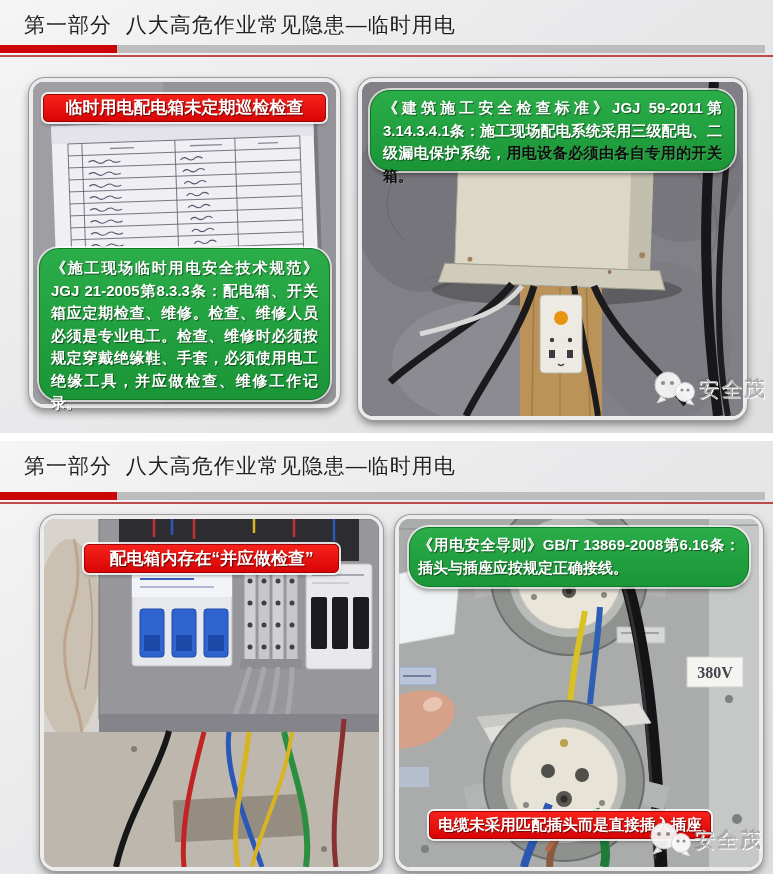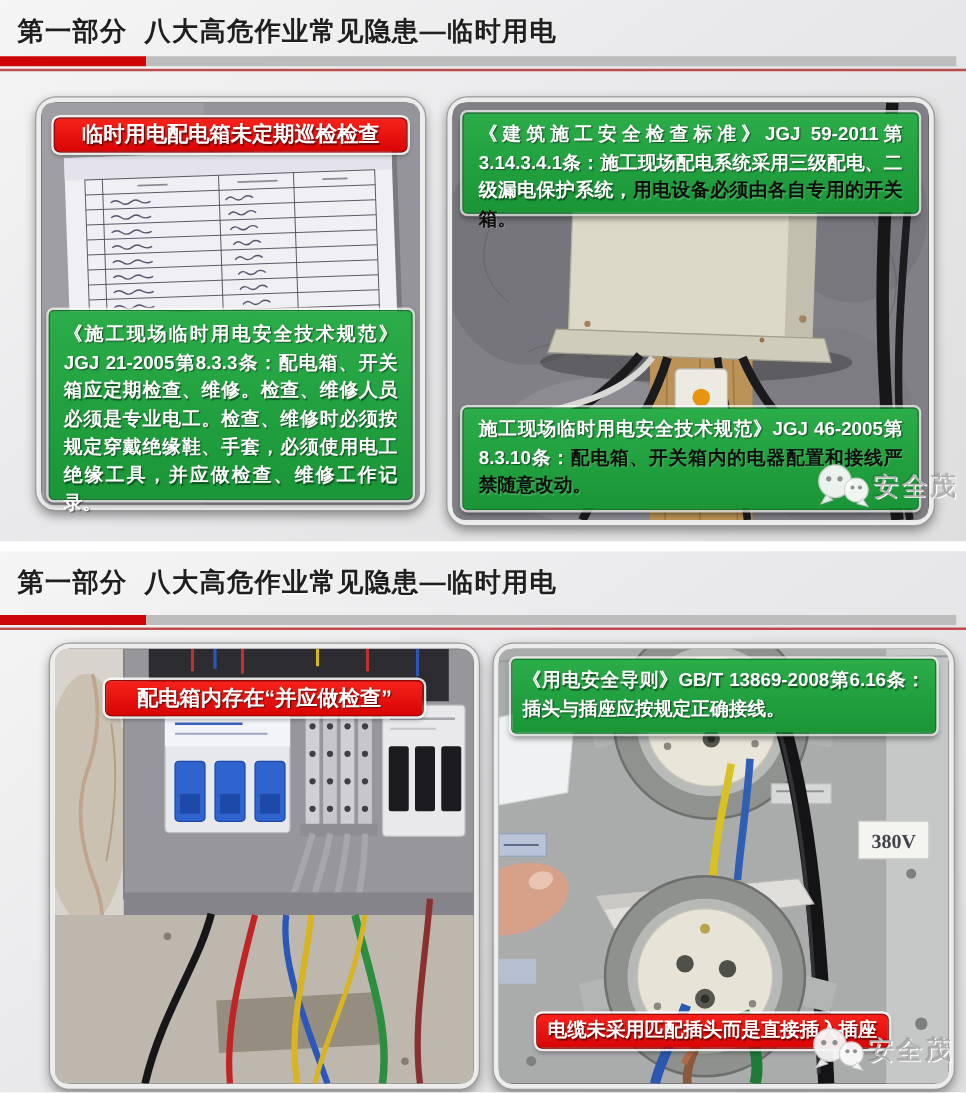--- a/index.html
+++ b/index.html
@@ -2,21 +2,21 @@
 <html style="--c-accent_red: #cc0606; --c-label_red: #e50b06; --c-note_green: #1fa43c; --c-bar_gray: #bdbdbd; --c-title_text: #1f1f1f; --c-dark_text: #0f0f0f; --c-watermark_gray: #b0b0b0;"><head>
 <meta charset="utf-8">
 <style>
   html,body{margin:0;padding:0;background:#ffffff;}
   body{width:773px;font-family:"Liberation Sans","DejaVu Sans",sans-serif;-webkit-font-smoothing:antialiased;}
 
   .slide{position:relative;width:773px;height:433px;overflow:hidden;
     background:linear-gradient(145deg,#f5f5f6 0%,#e9e9eb 45%,#dededf 100%);}
   .slide + .slide{margin-top:8px;}
 
-  .slide-title{position:absolute;left:14px;top:11px;font-size:21px;font-weight:bold;
+  .slide-title{position:absolute;left:24px;top:11px;font-size:21px;font-weight:normal;
     color:#1f1f1f;letter-spacing:1px;white-space:pre;text-shadow:0 1px 0 rgba(255,255,255,.6);}
   .bar-red{position:absolute;left:0;top:45px;width:117px;height:8px;background:var(--c-accent_red,#cc0606);}
   .bar-gray{position:absolute;left:117px;top:45px;width:648px;height:8px;background:var(--c-bar_gray,#bdbdbd);}
   .bar-line{position:absolute;left:0;top:55px;width:773px;height:2px;background:#b43030;opacity:.85;}
   .slide2 .bar-red{top:51px}.slide2 .bar-gray{top:51px}.slide2 .bar-line{top:61px}
 
   .panel{position:absolute;border:4px solid #ececec;border-radius:16px;background:#2b2b2e;
     box-shadow:0 0 0 1px #9b9b9b,0 4px 9px rgba(0,0,0,.45),inset 0 0 0 2px rgba(25,25,28,.9);}
   .panel .photo{position:absolute;left:0;top:0;width:100%;height:100%;border-radius:10px;overflow:hidden;}
   .panel svg{display:block;width:100%;height:100%;}
@@ -29,21 +29,21 @@
   .red-label{position:absolute;z-index:3;background:linear-gradient(#f6221a,#d90505);
     border:1px solid #9e0404;border-radius:5px;color:#fff;font-weight:bold;text-align:center;
     box-shadow:0 0 0 2px rgba(255,255,255,.85),0 2px 4px rgba(0,0,0,.45);
     text-shadow:1px 1px 1px rgba(0,0,0,.55);}
   .s1l-label{left:10px;right:10px;top:12px;font-size:17px;line-height:26px;height:26px;}
   .s1r-label{left:100px;top:98px;width:144px;font-size:16px;line-height:1.4;padding:4px 2px;}
   .s2l-label{left:40px;right:40px;top:25px;font-size:17px;line-height:27px;height:27px;}
   .s2r-label{left:30px;right:48px;top:292px;font-size:15.5px;line-height:26px;height:26px;}
 
   .green-note{position:absolute;z-index:2;background:linear-gradient(#2bad49,#1a9537);
-    border:1px solid #0e7c27;border-radius:4px;color:#fff;font-weight:bold;font-size:15px;
+    border:1px solid #0e7c27;border-radius:20px;color:#fff;font-weight:bold;font-size:15px;
     text-align:justify;box-shadow:0 0 0 2px rgba(255,255,255,.7),0 3px 5px rgba(0,0,0,.5);
     text-shadow:1px 1px 1px rgba(0,0,0,.5);}
   .green-note .seg{color:#ffffff;}
   .green-note .seg.dark{color:#0f0f0f;text-shadow:1px 1px 0 rgba(255,255,255,.15);}
   .s1l-note{left:6px;right:6px;top:166px;height:134px;padding:8px 11px;line-height:1.5;}
   .s1r-top{left:8px;right:8px;top:8px;height:67px;padding:6px 12px;line-height:1.5;}
   .s1r-bottom{left:8px;right:8px;top:244px;height:68px;padding:6px 12px;line-height:1.5;}
   .s2l-note{left:14px;right:14px;top:224px;height:96px;padding:8px 10px;line-height:1.6;}
   .s2r-top{left:10px;right:10px;top:8px;height:46px;padding:6px 8px;line-height:1.5;}
 
@@ -190,21 +190,20 @@
           <circle cx="190" cy="258" r="2.2" fill="#3a3a40"></circle>
             <circle cx="208" cy="258" r="2.2" fill="#3a3a40"></circle>
           <rect x="187" y="268" width="6" height="8" fill="#3a3a40"></rect>
             <rect x="205" y="268" width="6" height="8" fill="#3a3a40"></rect>
           <path d="M196 282 q3 3 6 0" stroke="#3a3a40" stroke-width="1.5" fill="none"></path>
         </g>
         <path d="M150 30 q40 -12 80 0" stroke="#6a6a70" stroke-width="2" fill="none" opacity="0.5"></path>
       </svg>
     </div>
     <div class="green-note s1r-top"><span class="seg">《建筑施工安全检查标准》JGJ 59-2011第3.14.3.4.1条：施工现场配电系统采用三级配电、二级漏电保护系统，</span><span class="seg dark">用电设备必须由各自专用的开关箱。</span></div>
-    <div class="green-note s1r-bottom"><span class="seg">施工现场临时用电安全技术规范》JGJ 46-2005第8.3.10条：</span><span class="seg dark">配电箱、开关箱内的电器配置和接线严禁随意改动。</span></div>
   </div>
 
   <div class="watermark wm-1">
     <svg width="44" height="38" viewBox="0 0 44 38">
       <circle cx="16" cy="15" r="13" fill="#f7f7f7" stroke="#cfcfcf" opacity="0.95"></circle>
       <circle cx="11" cy="13" r="2.1" fill="#8f8f8f"></circle>
         <circle cx="20" cy="13" r="2.1" fill="#8f8f8f"></circle>
       <path d="M9 26 l-4 7 l9 -3 z" fill="#f7f7f7" stroke="#cfcfcf" opacity="0.95"></path>
       <circle cx="33" cy="22" r="9.5" fill="#fbfbfb" stroke="#d5d5d5" opacity="0.95"></circle>
       <circle cx="30" cy="20" r="1.6" fill="#8f8f8f"></circle>

